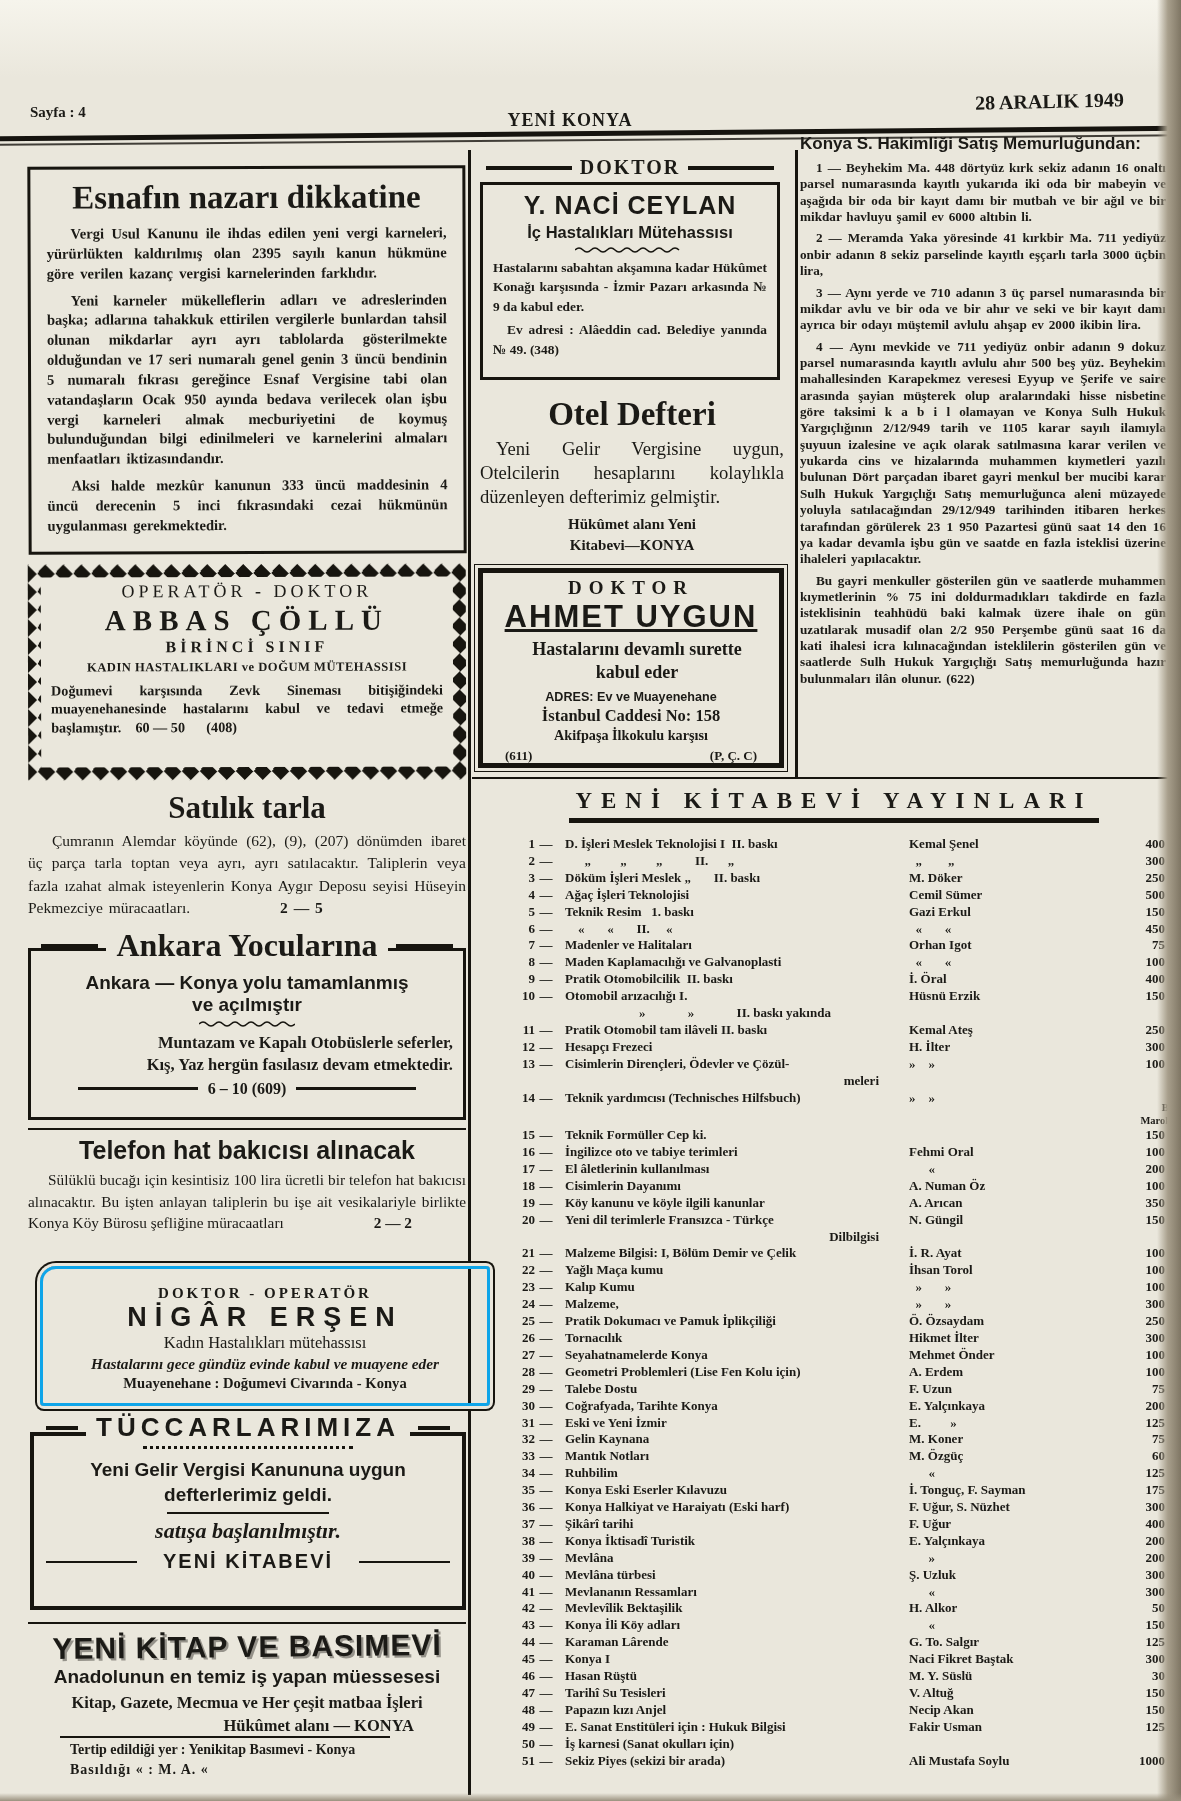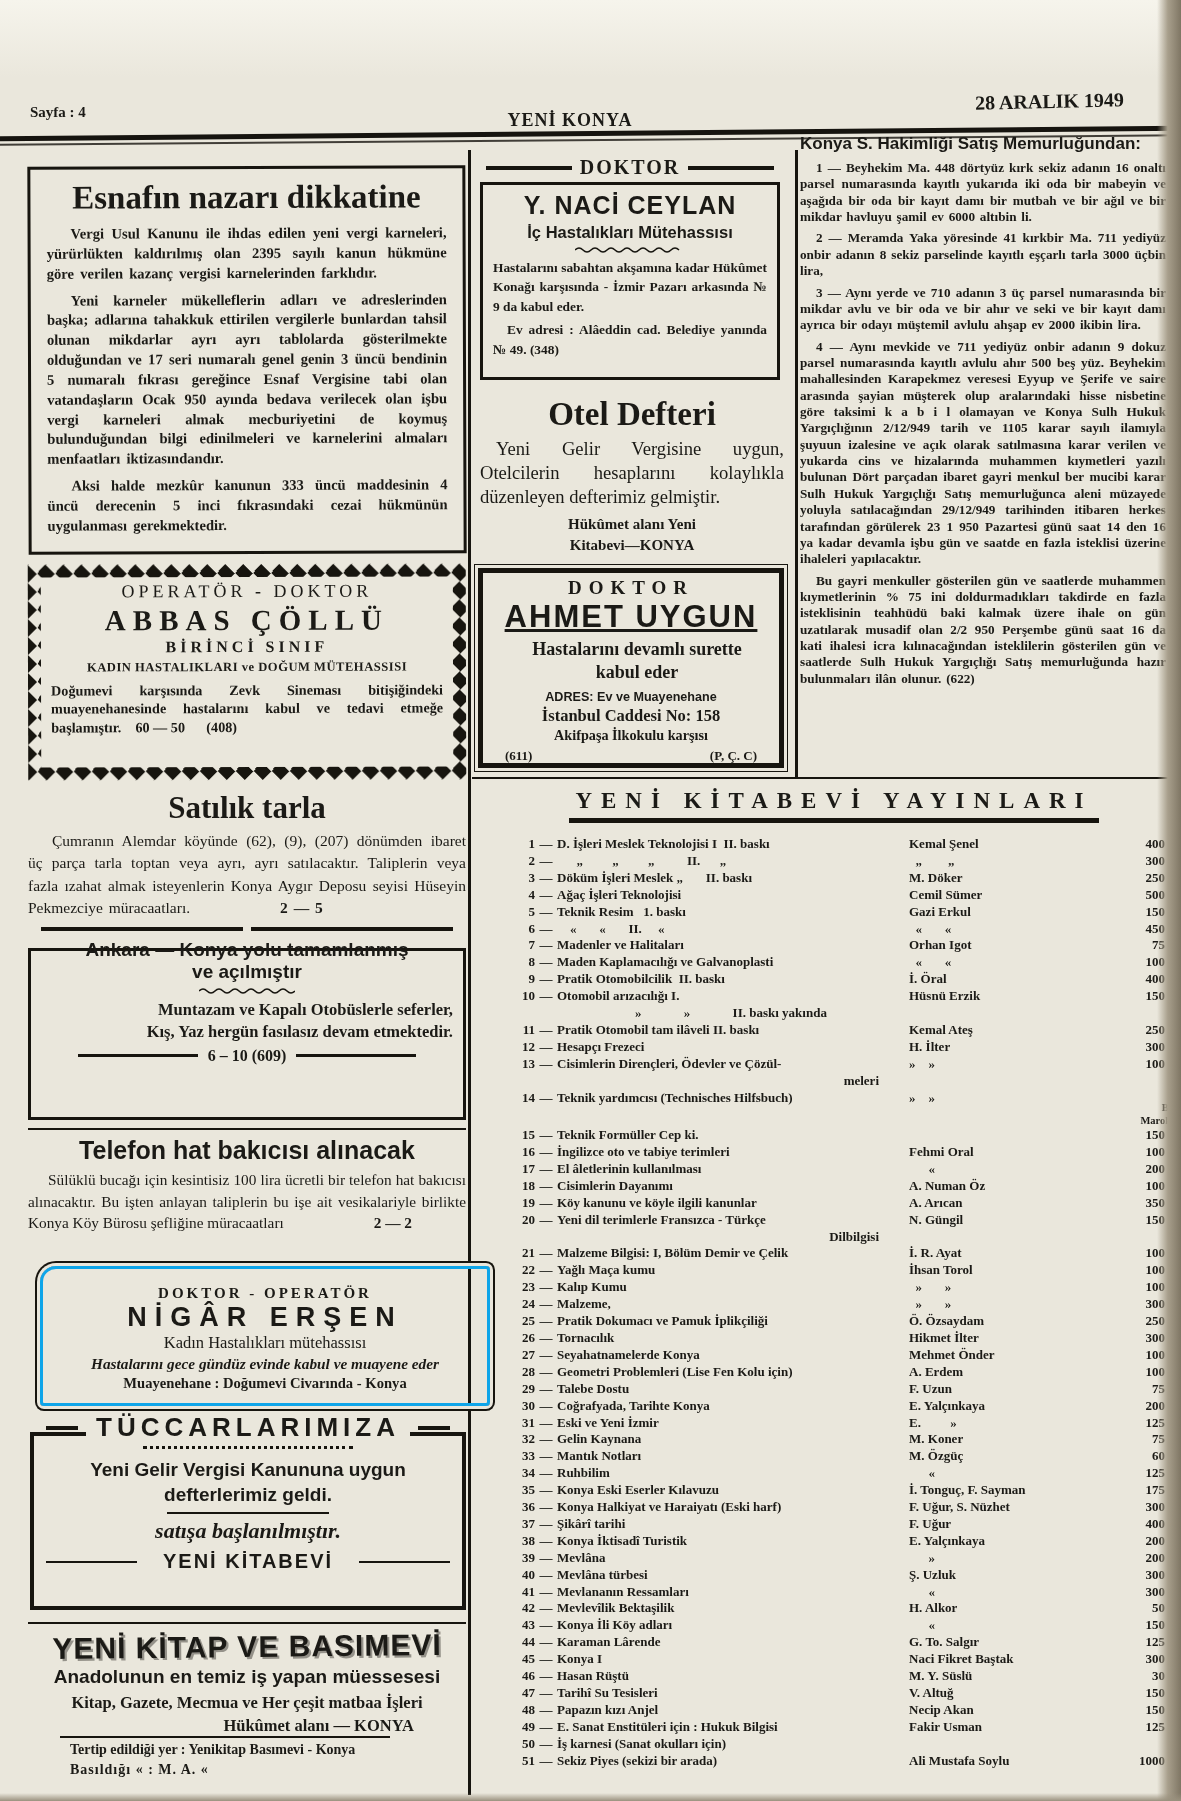--- a/index.html
+++ b/index.html
@@ -106,21 +106,21 @@
   .hak-title{left:800px;top:134px;width:368px;font-size:17px;font-weight:bold;font-family:"Liberation Sans","DejaVu Sans",sans-serif;}
   .hak-body{left:800px;top:160px;width:366px;}
   .hak-body p{margin:0 0 5px;font-size:13.2px;font-weight:bold;line-height:1.24;text-align:justify;text-indent:16px;word-spacing:1.5px;}
   
   .bk-titlewrap{left:505px;top:788px;width:658px;text-align:center;}
   .bk-title{display:inline-block;font-size:23px;font-weight:bold;letter-spacing:9px;border-bottom:5px solid #17150f;padding:0 6px 4px;}
   .booklist{left:505px;top:836px;width:660px;}
   .brow{display:flex;align-items:flex-start;line-height:16.9px;font-size:13px;font-weight:bold;}
   .bnum{width:30px;text-align:right;flex:none;}
   .bdash{width:22px;text-align:center;flex:none;}
-  .btitle{flex:1;white-space:pre-wrap;padding-right:4px;}
+  .btitle{flex:1;white-space:pre-wrap;padding-right:4px;margin-left:8px;}
   .bsub{display:block;}
   .bsub.c{text-align:center;}
   .bsub.r{text-align:right;padding-right:26px;}
   .bauthor{width:200px;flex:none;white-space:pre-wrap;}
   .bprice{width:56px;flex:none;text-align:right;}
   .bprice.multi{display:flex;flex-direction:column;font-size:10.5px;line-height:12.5px;width:110px;margin-right:-54px;text-align:right;}
 </style>
 </head>
 <body>
 
@@ -154,20 +154,21 @@
   </div>
 
   <div class="abs satilik">
     <h2>Satılık tarla</h2>
     <p class="just"><span>Çumranın Alemdar köyünde (62), (9), (207) dönümden ibaret üç parça tarla toptan veya ayrı, ayrı satılacaktır. Taliplerin veya fazla ızahat almak isteyenlerin Konya Aygır Deposu seyisi Hüseyin Pekmezciye müracaatları.</span><span class="gap40"></span><b>2 — 5</b></p>
   </div>
 
   <div class="abs ankara">
     <div class="boxtitle">
       <span class="rule-seg"></span>
+      <span class="t">Ankara Yocularına</span>
       <span class="rule-seg"></span>
     </div>
     <div class="ankara-line">Ankara — Konya yolu tamamlanmış</div>
     <div class="ankara-line2">ve açılmıştır</div>
     <svg class="squiggle" width="96" height="8" viewBox="0 0 96 8">
         <path d="M0 4 q4 -4 8 0 t8 0 t8 0 t8 0 t8 0 t8 0 t8 0 t8 0 t8 0 t8 0 t8 0 t8 0" stroke="#17150f" stroke-width="1.6" fill="none"></path>
       </svg>
     <div class="ankara-body"><span>Muntazam ve Kapalı Otobüslerle seferler,</span><br><span>Kış, Yaz hergün fasılasız devam etmektedir.</span></div>
     <div class="miniline">
       <span class="seg"></span>

